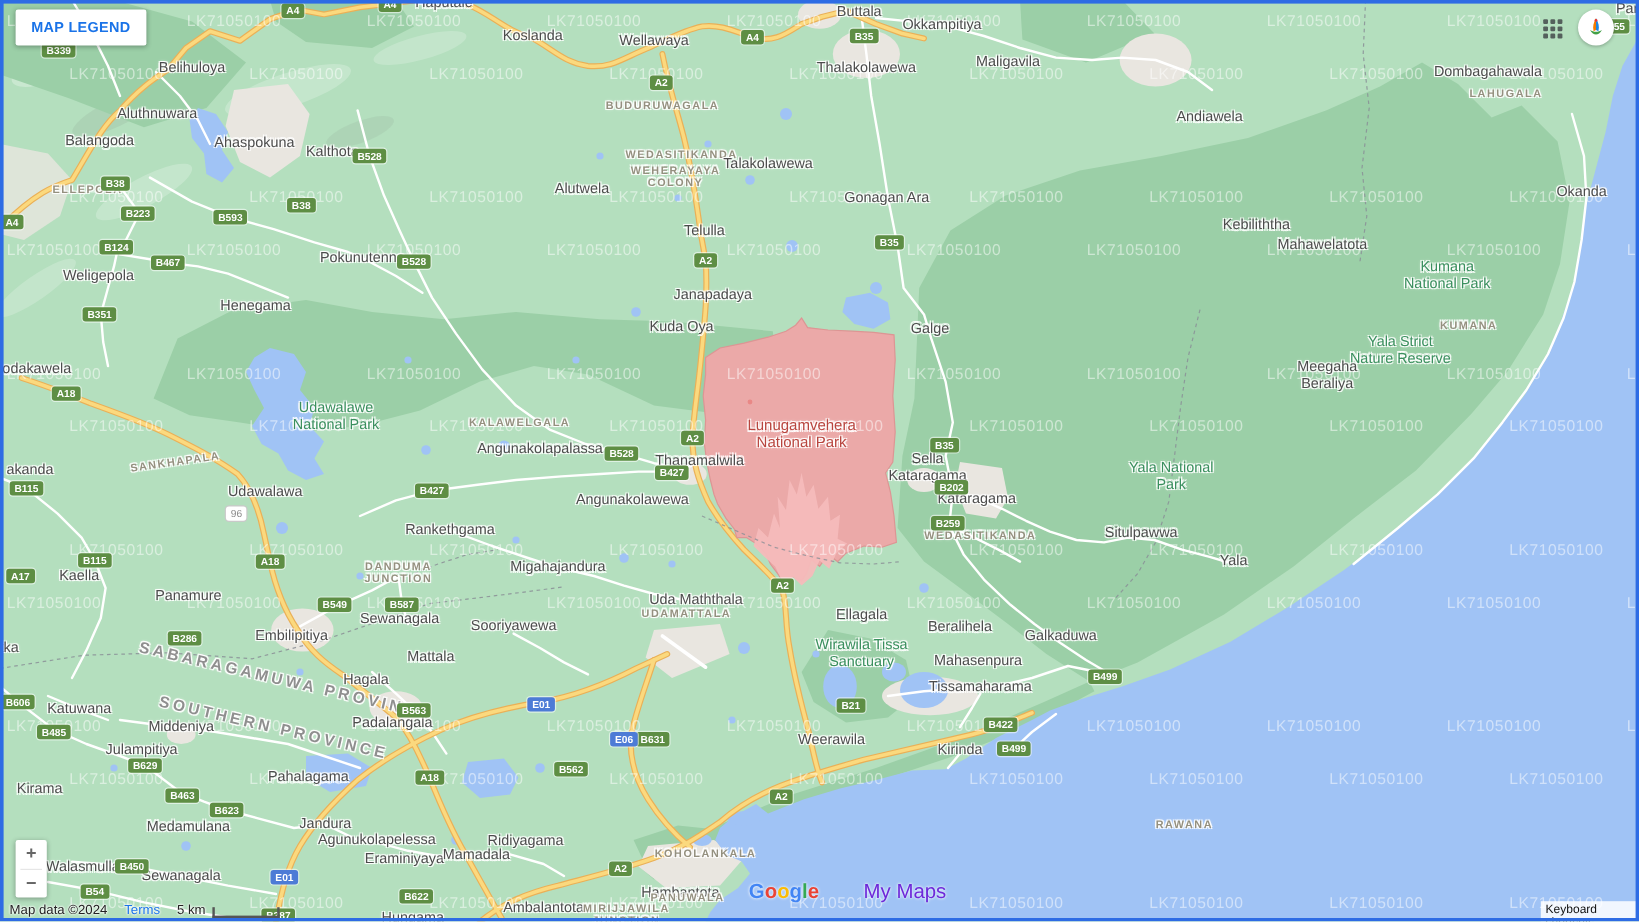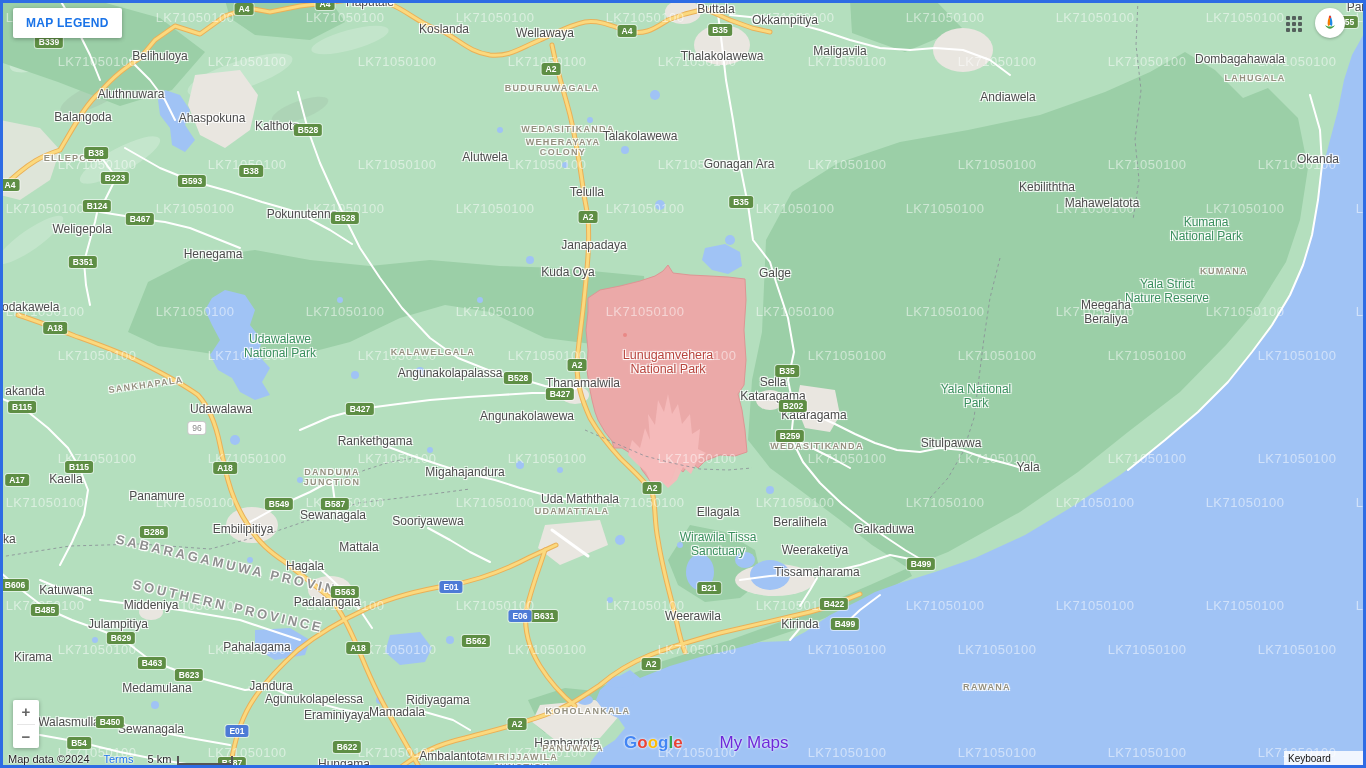--- a/index.html
+++ b/index.html
@@ -403,21 +403,21 @@
       <div class="lbl city" style="left: 397px; top: 713px;">Mamadala</div>
       <div class="lbl city" style="left: 69px; top: 723px;">Walasmulla</div>
       <div class="lbl city" style="left: 151px; top: 730px;">Sewanagala</div>
       <div class="lbl city" style="left: 344px; top: 765px;">Hungama</div>
       <div class="lbl city" style="left: 453px; top: 757px;">Ambalantota</div>
       <div class="lbl city" style="left: 359px; top: 548px;">Mattala</div>
       <div class="lbl city" style="left: 718px; top: 513px;">Ellagala</div>
       <div class="lbl park" style="left: 718px; top: 545px;">Wirawila Tissa
 Sanctuary</div>
       <div class="lbl city" style="left: 800px; top: 523px;">Beralihela</div>
-      <div class="lbl city" style="left: 815px; top: 551px;">Weeraketiya</div>
+      <div class="lbl city" style="left: 815px; top: 551px;">Mahasenpura</div>
       <div class="lbl city" style="left: 817px; top: 573px;">Tissamaharama</div>
       <div class="lbl city" style="left: 884px; top: 530px;">Galkaduwa</div>
       <div class="lbl city" style="left: 693px; top: 617px;">Weerawila</div>
       <div class="lbl city" style="left: 800px; top: 625px;">Kirinda</div>
       <div class="lbl area" style="left: 588px; top: 711px;">KOHOLANKALA</div>
       <div class="lbl city" style="left: 567px; top: 732px; margin-top: 12px;">Hambantota</div>
       <div class="lbl area" style="left: 573px; top: 748px;">PANUWALA</div>
       <div class="lbl area" style="left: 522px; top: 762px;">MIRIJJAWILA
 JUNCTION</div>
       <div class="lbl area" style="left: 987px; top: 687px;">RAWANA</div>

